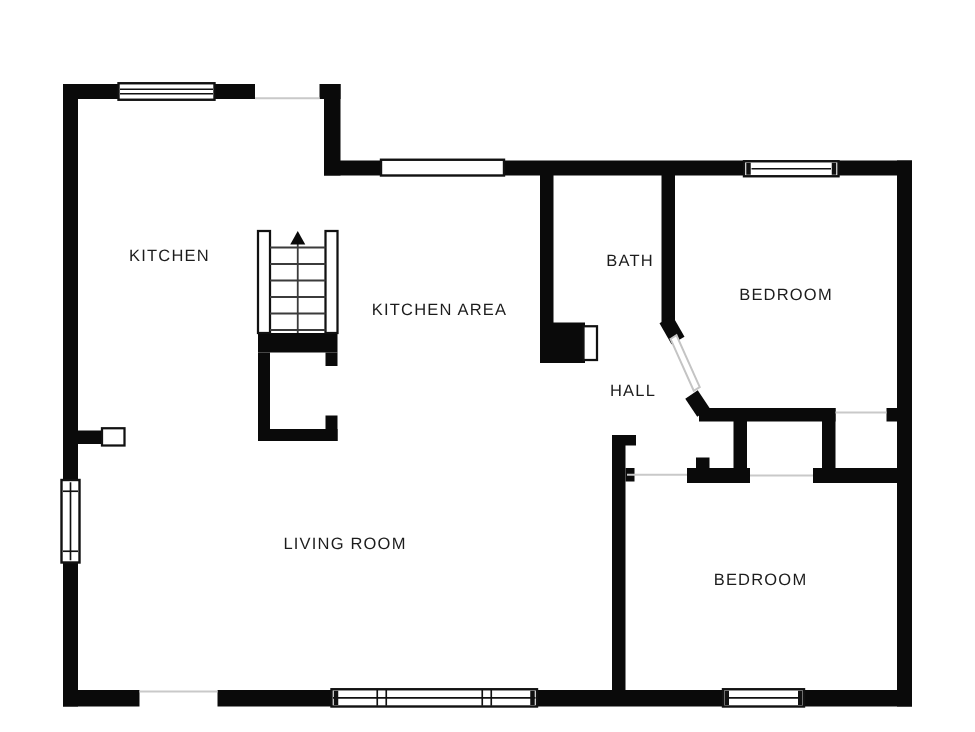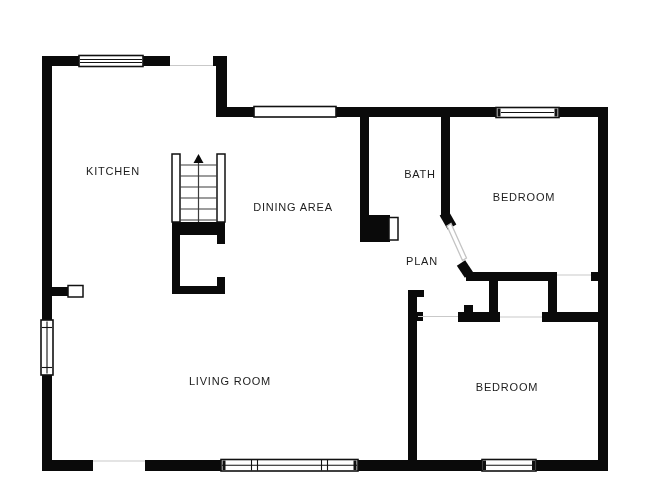--- a/index.html
+++ b/index.html
@@ -149,25 +149,25 @@
       <line class="winline" x1="327.5" y1="416" x2="327.5" y2="426.5"></line>
 
       <rect class="win" x="482" y="415.5" width="54" height="11.5"></rect>
       <line class="winline" x1="484" y1="421.2" x2="534" y2="421.2"></line>
       <line class="cap" x1="484.5" y1="416.5" x2="484.5" y2="426"></line>
       <line class="cap" x1="533.5" y1="416.5" x2="533.5" y2="426"></line>
     </g>
   </svg>
 
   <div class="room-label" style="left:113px;top:127px;">KITCHEN</div>
-  <div class="room-label" style="left:293px;top:163px;">DINING AREA</div>
+  <div class="room-label" style="left:293px;top:163px;">KITCHEN AREA</div>
   <div class="room-label" style="left:420px;top:130px;">BATH</div>
   <div class="room-label" style="left:524px;top:153px;">BEDROOM</div>
-  <div class="room-label" style="left:422px;top:217px;">PLAN</div>
-  <div class="room-label" style="left:230px;top:337px;">LIVING ROOM</div>
+  <div class="room-label" style="left:422px;top:217px;">HALL</div>
+  <div class="room-label" style="left:230px;top:319px;">LIVING ROOM</div>
   <div class="room-label" style="left:507px;top:343px;">BEDROOM</div>
 
   <div class="footer-text">FLOOR PLAN CREATED BY CUBICASA APP. MEASUREMENTS DEEMED HIGHLY RELIABLE BUT NOT GUARANTEED.</div>
 
   <div class="logo">
     <div class="logo-circle"></div>
     <div class="logo-right">
       <div class="logo-bar"></div>
       <div class="logo-bar short"></div>
       <div class="logo-text">REALTORS</div>

